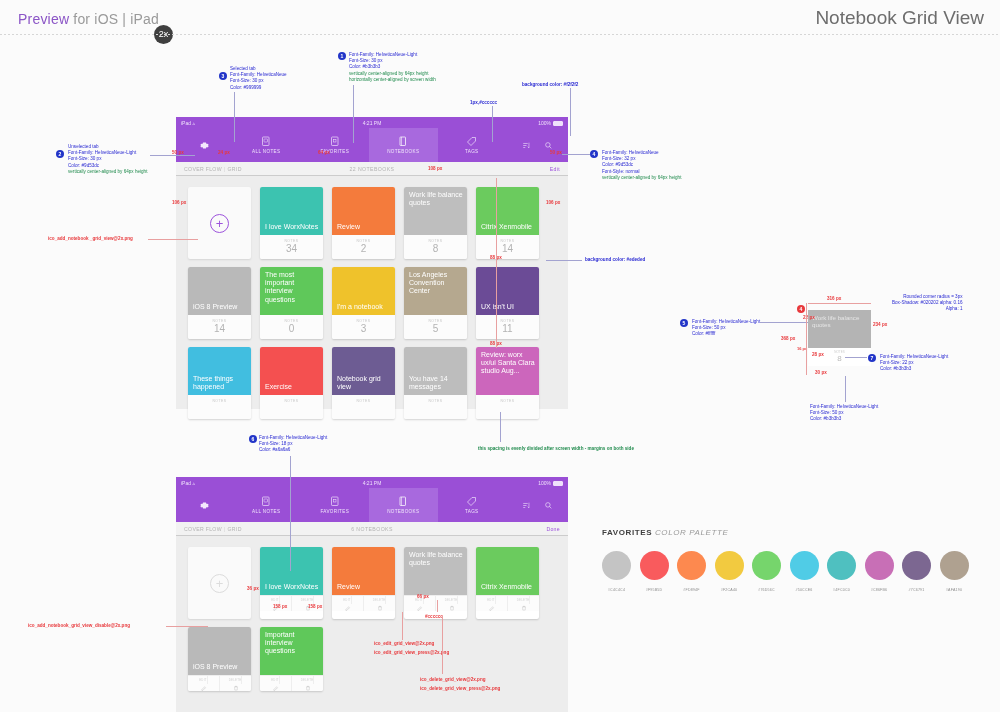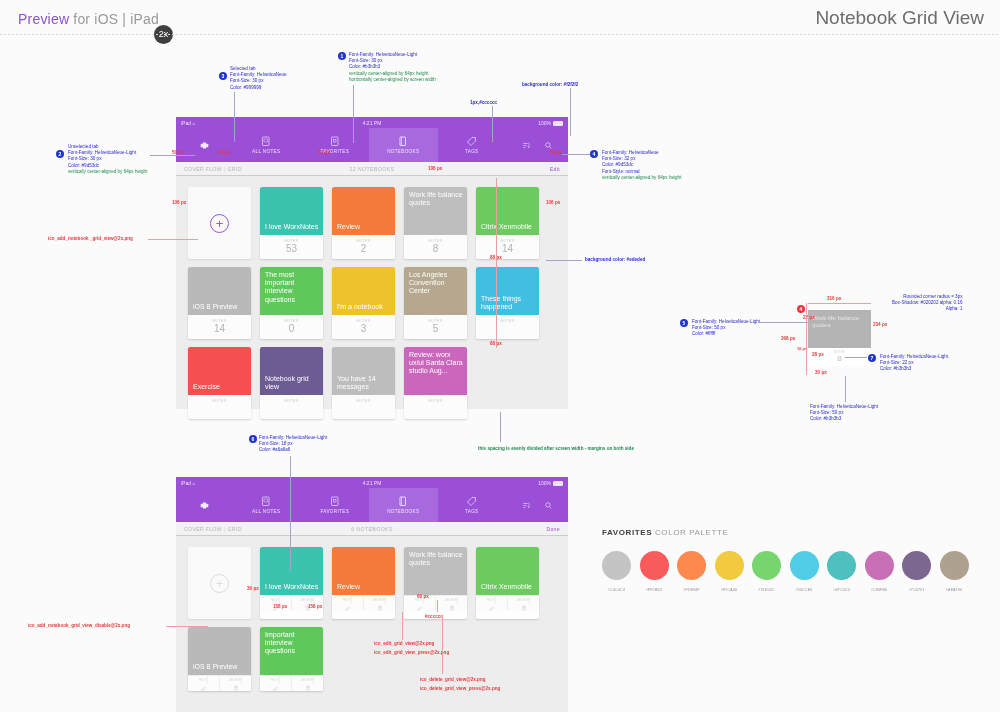--- a/index.html
+++ b/index.html
@@ -94,21 +94,21 @@
   .detail .cover { height: 38px; background: #b4b4b4; position: relative; }
   .detail .cover span { position: absolute; left: 4px; top: 4px; color: #e6e6e6;
     font-size: 6.2px; line-height: 7.4px; }
   .detail .meta { background: #fff; text-align: center; padding: 2px 0 3px; }
   .detail .meta .lbl { font-size: 3px; color: #cdcdcd; }
   .detail .meta .num { font-size: 8px; color: #bcbcbc; }
 
   
   .palette { position: absolute; left: 602px; top: 528px; width: 382px; }
   .pal-title { font-size: 8px; letter-spacing: .6px; }
-  .pal-title b { color: #3f3f3f; } .pal-title span { color: #9a9a9a; }
+  .pal-title b { color: #3f3f3f; } .pal-title span { color: #9a9a9a; font-style: italic; }
   .swatches { display: flex; gap: 8.5px; margin-top: 14px; }
   .sw { width: 29px; text-align: center; }
   .sw .circle { width: 29px; height: 29px; border-radius: 50%; }
   .sw .hex { font-size: 3.6px; color: #8c8c8c; margin-top: 8px; letter-spacing: .2px; }
   .pal-note { position: absolute; left: 0; top: 95px; width: 382px;
     font-size: 7.4px; line-height: 10.5px; font-weight: bold; color: #17803f; }
 </style>
 </head>
 <body>
 
@@ -188,21 +188,21 @@
     <div class="grid" id="grid-top">
         <div class="card add">
           <div class="plus">+</div>
         </div>
         <div class="card">
           <div class="cover" style="background:#3CC3B0">
             <span class="">I love WorxNotes</span>
           </div>
           <div class="meta">
             <div class="lbl">NOTES</div>
-            <div class="num">53</div>
+            <div class="num">34</div>
           </div>
         </div>
         <div class="card">
           <div class="cover" style="background:#F47B3C">
             <span class="">Review</span>
           </div>
           <div class="meta">
             <div class="lbl">NOTES</div>
             <div class="num">2</div>
           </div>
@@ -252,20 +252,29 @@
             <div class="num">3</div>
           </div>
         </div>
         <div class="card">
           <div class="cover" style="background:#B5A88F">
             <span class="top">Los Angeles Convention Center</span>
           </div>
           <div class="meta">
             <div class="lbl">NOTES</div>
             <div class="num">5</div>
+          </div>
+        </div>
+        <div class="card">
+          <div class="cover" style="background:#6B4B96">
+            <span class="">UX isn't UI</span>
+          </div>
+          <div class="meta">
+            <div class="lbl">NOTES</div>
+            <div class="num">11</div>
           </div>
         </div>
         <div class="card">
           <div class="cover" style="background:#41BEE0">
             <span class="">These things happened</span>
           </div>
           <div class="meta">
             <div class="lbl">NOTES</div>
             <div class="num"></div>
           </div>

